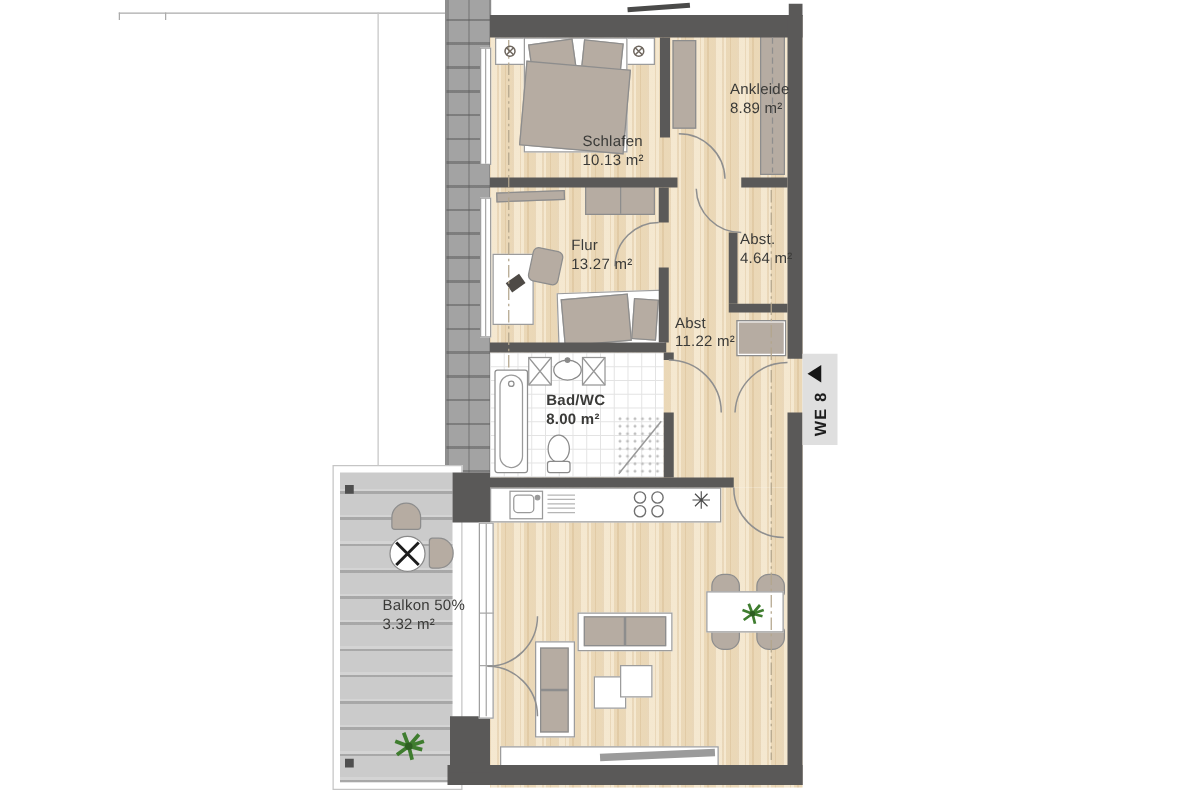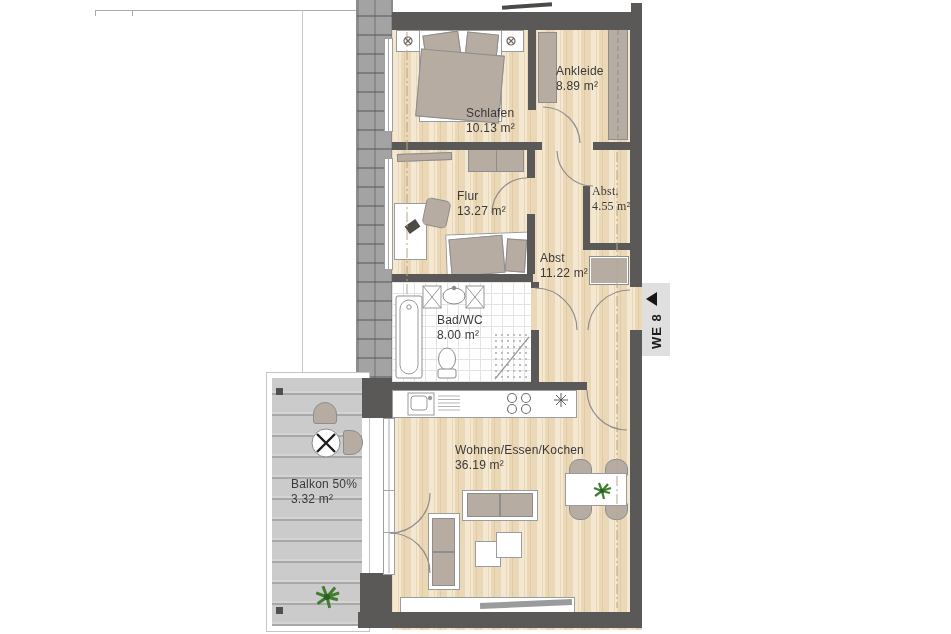--- a/index.html
+++ b/index.html
@@ -220,45 +220,41 @@
     <g transform="translate(327,597) scale(1.35)">
       <path d="M0,0 l6,-7 M0,0 l8,2 M0,0 l-7,5 M0,0 l-3,-8 M0,0 l2,8 M0,0 l9,-3 M0,0 l-8,-3" stroke="#3f7d2f" stroke-width="2.2" fill="none"></path>
       <circle r="2.2" fill="#2e5e22"></circle>
     </g>
   </svg>
 
   <div class="rlabel" style="left:466px;top:106px;">
     <span>Schlafen</span>
     <span>10.13 m²</span>
   </div>
-  <div class="rlabel" style="left:556px;top:64px;">
+  <div class="rlabel" style="left:556px;top:64px;padding-left:28px;">
     <span>Ankleide</span>
     <span>8.89 m²</span>
   </div>
   <div class="rlabel" style="left:457px;top:189px;">
     <span>Flur</span>
     <span>13.27 m²</span>
   </div>
-  <div class="rlabel" style="left:592px;top:184px;font-family:Liberation Serif, serif;">
+  <div class="rlabel" style="left:592px;top:184px;">
     <span>Abst.</span>
-    <span>4.55 m²</span>
+    <span>4.64 m²</span>
   </div>
   <div class="rlabel" style="left:540px;top:251px;">
     <span>Abst</span>
     <span>11.22 m²</span>
   </div>
-  <div class="rlabel" style="left:437px;top:313px;">
+  <div class="rlabel" style="left:437px;top:313px;font-weight:bold;">
     <span>Bad/WC</span>
     <span>8.00 m²</span>
   </div>
-  <div class="rlabel" style="left:455px;top:443px;">
-    <span>Wohnen/Essen/Kochen</span>
-    <span>36.19 m²</span>
-  </div>
-  <div class="rlabel" style="left:291px;top:477px;">
+  <div class="rlabel" style="left:306px;top:477px;">
     <span>Balkon 50%</span>
     <span>3.32 m²</span>
   </div>
 
   <div class="we8box">
     <div class="we8arrow"></div>
     <div class="we8text">WE 8</div>
   </div>
 
 </div>

